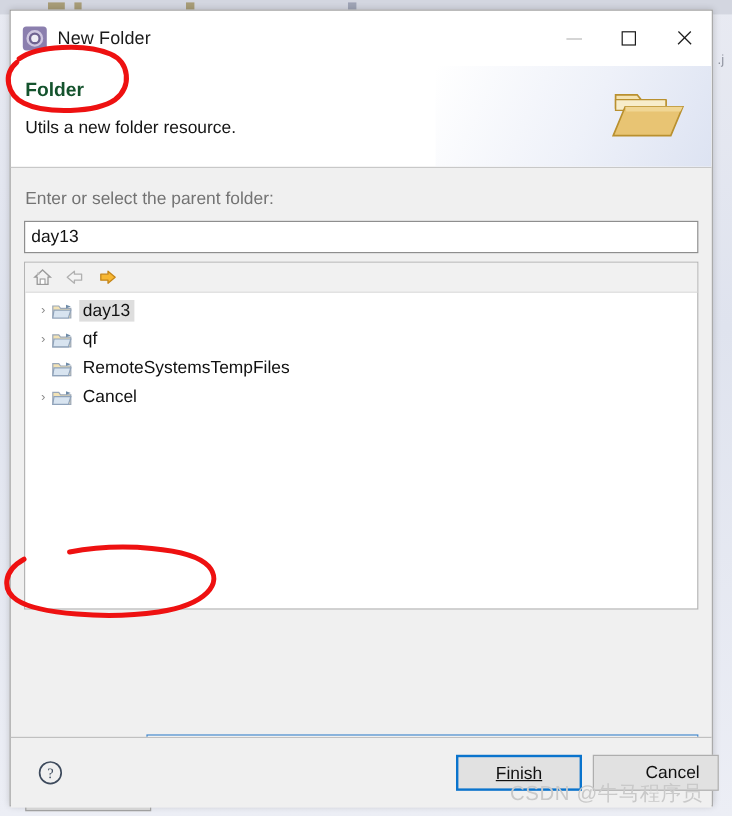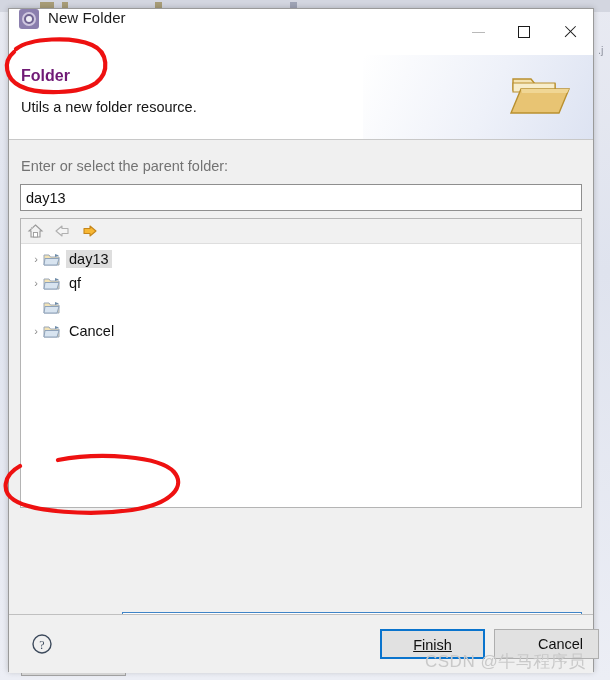--- a/index.html
+++ b/index.html
@@ -59,21 +59,21 @@
     box-sizing: border-box;
     box-shadow: 0 0 6px rgba(0,0,0,.20);
   }
 
   
   .titlebar {
     position: relative;
     height: 46px;
     background: #ffffff;
     display: flex;
-    align-items: flex-start;
+    align-items: center;
   }
   .title-icon {
     margin-left: 10px;
     width: 20px; height: 20px;
     position: relative;
     flex: none;
   }
   .gear-outer {
     position: absolute;
     inset: 0;
@@ -151,21 +151,21 @@
     position: absolute;
     right: 0; top: 0;
     width: 230px; height: 84px;
     background: linear-gradient(115deg, rgba(255,255,255,0) 0%, #eef1f9 55%, #dde3f2 100%);
   }
   .banner-title {
     position: absolute;
     left: 12px; top: 12px;
     font-size: 16px;
     font-weight: bold;
-    color: #701a75;
+    color: #14532d;
   }
   .banner-sub {
     position: absolute;
     left: 12px; top: 44px;
     font-size: 14.5px;
     color: #151515;
   }
   .banner-folder {
     position: absolute;
     right: 22px; top: 14px;
@@ -436,20 +436,21 @@
             <span class="tree-label">qf</span>
           </div>
 
           <div class="tree-row">
             <span class="twisty"></span>
             <svg class="folder-ico" viewBox="0 0 18 15">
               <path d="M1 3 h5 l1.5 2 H16 v8 H1 Z" fill="#f2e2b5" stroke="#9aa7b8" stroke-width="1"></path>
               <path d="M2 6.5 h14 L14 13 H1 Z" fill="#d8e4f0" stroke="#8fa3bb" stroke-width="1"></path>
               <path d="M12 2 l4 1.5 -4 1.5 Z" fill="#6f8ca8"></path>
             </svg>
+            <span class="tree-label">RemoteSystemsTempFiles</span>
           </div>
 
           <div class="tree-row">
             <span class="twisty">›</span>
             <svg class="folder-ico" viewBox="0 0 18 15">
               <path d="M1 3 h5 l1.5 2 H16 v8 H1 Z" fill="#f2e2b5" stroke="#9aa7b8" stroke-width="1"></path>
               <path d="M2 6.5 h14 L14 13 H1 Z" fill="#d8e4f0" stroke="#8fa3bb" stroke-width="1"></path>
               <path d="M12 2 l4 1.5 -4 1.5 Z" fill="#6f8ca8"></path>
             </svg>
             <span class="tree-label">Cancel</span>

